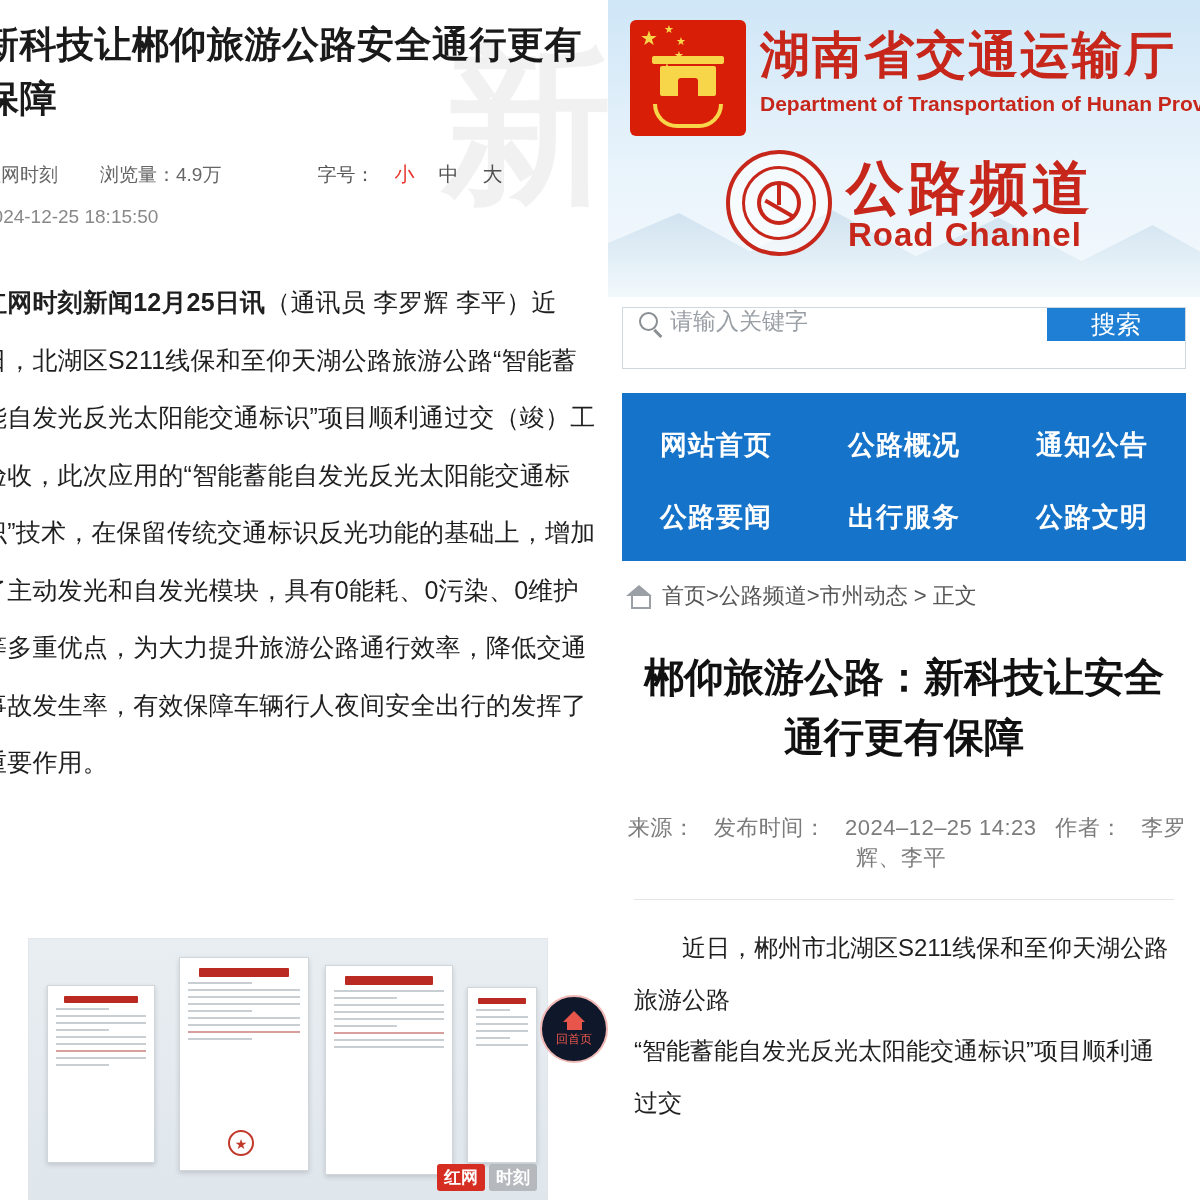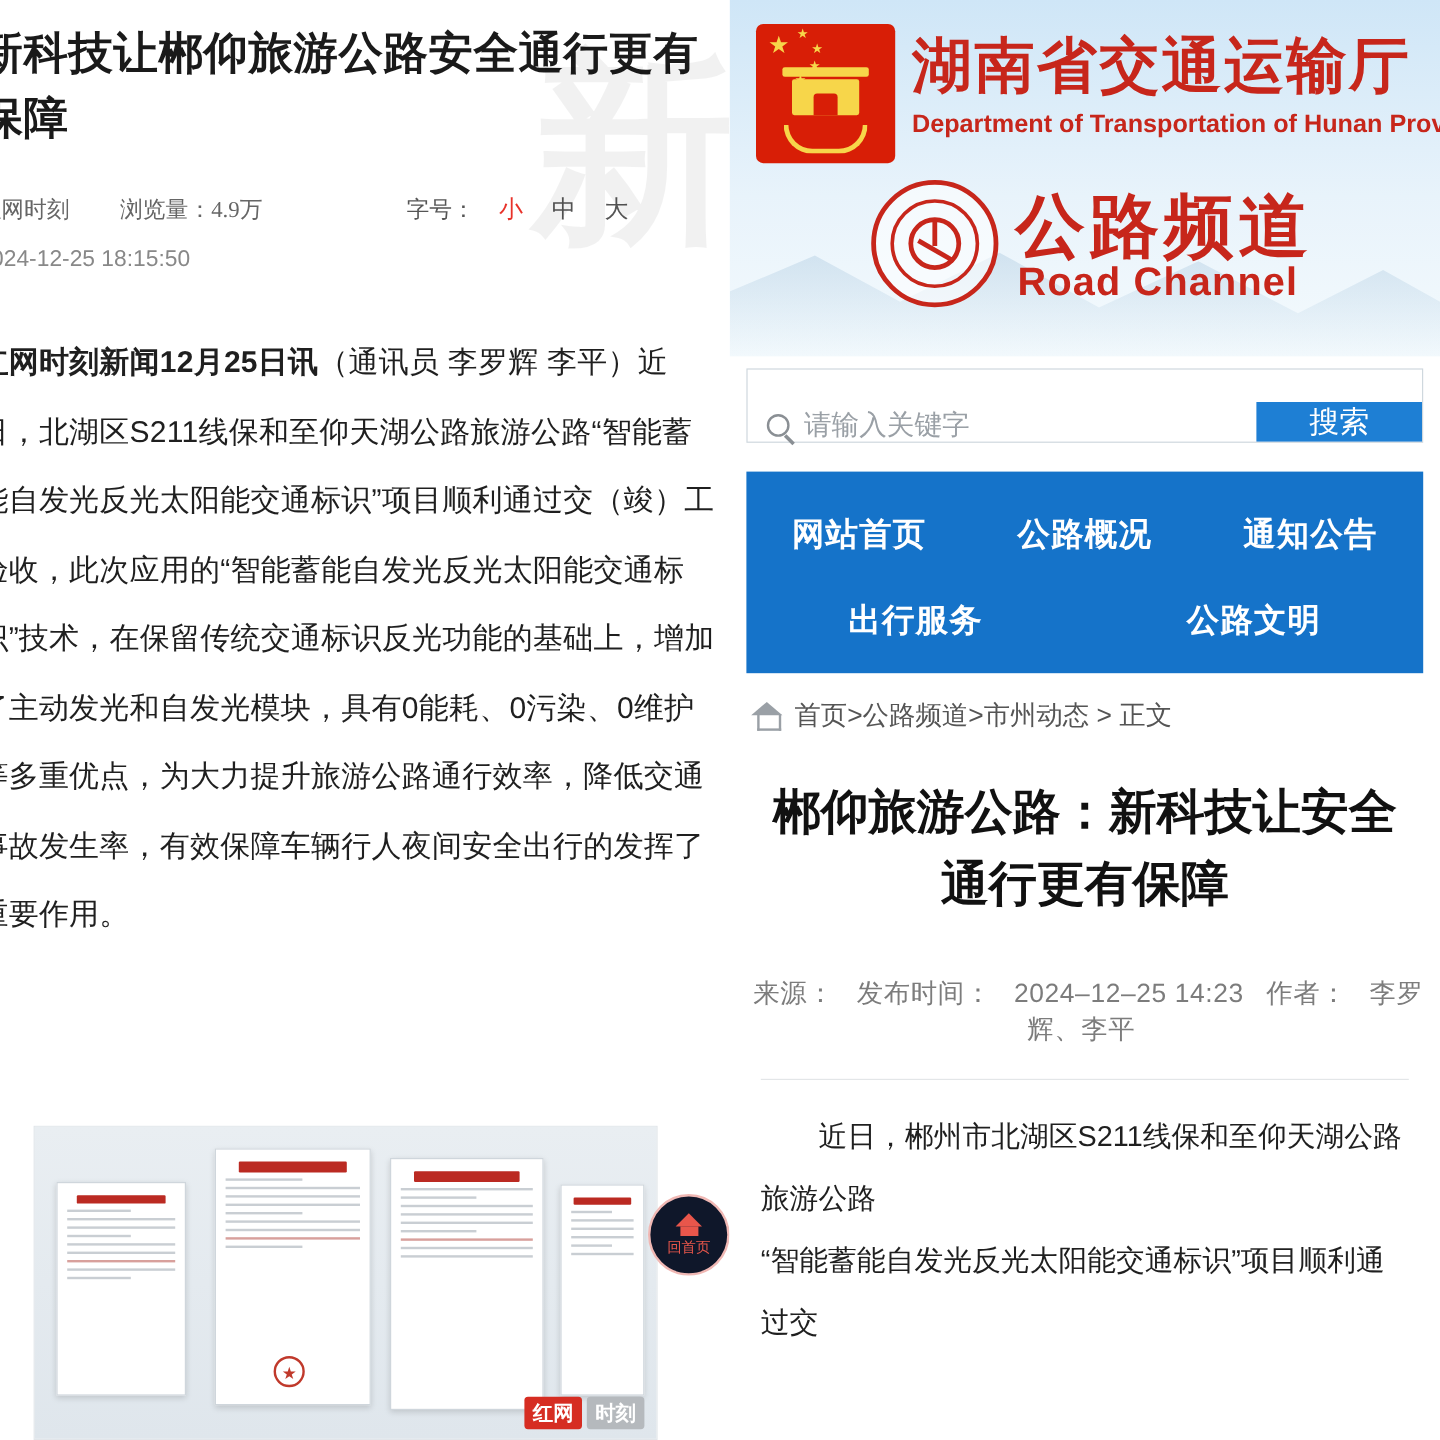--- a/index.html
+++ b/index.html
@@ -36,21 +36,21 @@
     letter-spacing: 0.5px;
   }
   .meta-row {
     margin-top: 36px;
     display: flex;
     align-items: center;
     font-size: 19px;
     color: #666;
   }
   .meta-row .src { margin-right: 42px; }
-  .meta-row .views { margin-right: 120px; font-family: Liberation Serif, serif; }
+  .meta-row .views { margin-right: 96px; }
   .fontsize-label { color: #555; margin-right: 20px; }
   .fs-opt { margin-right: 24px; font-size: 20px; color: #555; }
   .fs-opt.active { color: #e8322a; }
   .meta-date {
     margin-top: 18px;
     font-size: 19px;
     color: #888;
   }
   .art-body {
     margin-top: 46px;
@@ -256,21 +256,21 @@
     letter-spacing: 4px; white-space: nowrap;
   }
   .road-en {
     position: absolute; left: 240px; top: 216px;
     font-size: 33px; font-weight: bold; color: #c7261b;
     letter-spacing: 1px; white-space: nowrap;
   }
 
   .searchbar {
     position: relative;
-    display: flex; align-items: flex-end;
+    display: flex; align-items: flex-start;
     height: 62px;
     margin: 10px 14px 0 14px;
     border: 1px solid #cfd8de;
     background: #fff;
   }
   .searchbar .sfield {
     flex: 1;
     display: flex; align-items: center;
     gap: 12px;
     padding: 0 16px;
@@ -505,20 +505,21 @@
       <button class="sbtn">搜索</button>
     </div>
 
     <div class="navblock">
       <div class="navrow">
         <div class="navitem">网站首页</div>
         <div class="navitem">公路概况</div>
         <div class="navitem">通知公告</div>
       </div>
       <div class="navrow">
+        <div class="navitem">公路要闻</div>
         <div class="navitem">出行服务</div>
         <div class="navitem">公路文明</div>
       </div>
     </div>
 
     <div class="crumb">
       <span class="home-icon"></span>
       <span>首页&gt;公路频道&gt;市州动态 &gt; 正文</span>
     </div>
 

